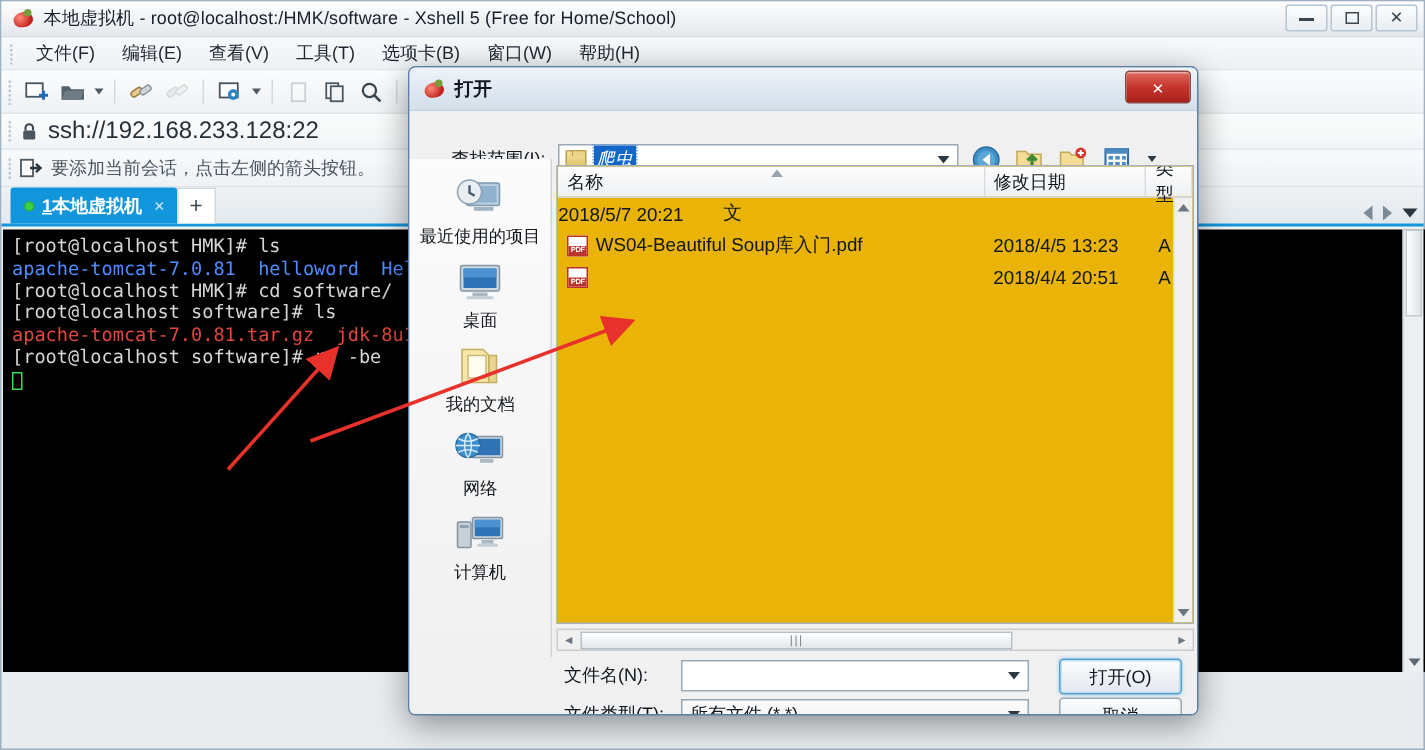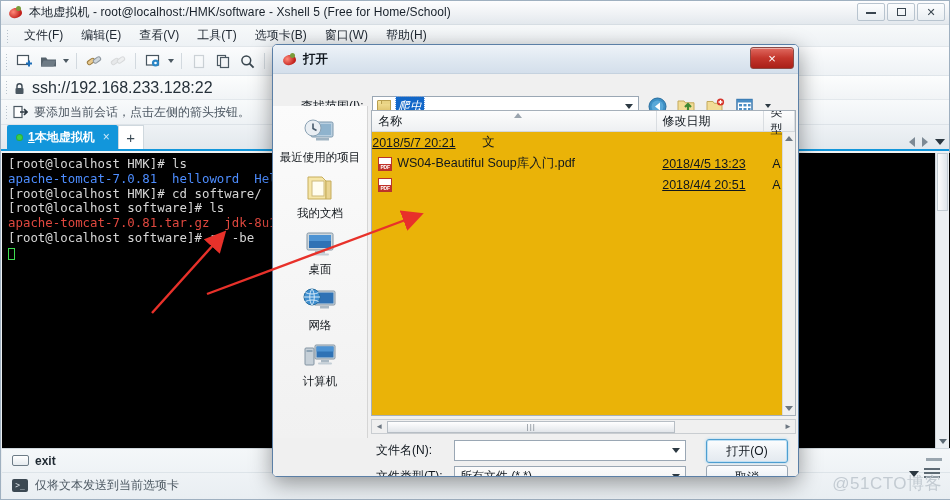--- a/index.html
+++ b/index.html
@@ -312,21 +312,21 @@
     padding-left:6px; border-right:1px solid #d9dde1; position:relative;
   }
   .lh-sort{
     position:absolute; left:50%; top:2px; width:0;height:0;
     border-left:4px solid transparent;border-right:4px solid transparent;border-bottom:5px solid #9aa4ae;
   }
   .lrows{ flex:1 1 auto; position:relative; }
   .lrow{ height:21px; display:flex; align-items:center; }
   .lr-name{ width:290px; display:flex; align-items:center; gap:5px; padding-left:6px;
             font-size:12.5px; color:#10171e; white-space:nowrap; }
-  .lr-date{ width:110px; font-size:12.5px; color:#10171e;text-decoration:underline; }
+  .lr-date{ width:110px; font-size:12.5px; color:#10171e; }
   .lr-type{ flex:1 1 auto; font-size:12.5px; color:#10171e; overflow:hidden; }
   .ico-folder{
     width:15px;height:13px;flex:0 0 auto;position:relative;
     background:linear-gradient(#fdf0b6,#e6ce79);
     border:1px solid #c9ac56; border-radius:1px 2px 2px 1px;
   }
   .ico-folder::after{
     content:"";position:absolute;left:3px;top:-2px;width:7px;height:3px;
     background:#f3e3a0;border:1px solid #c9ac56;border-bottom:none;border-radius:1px 1px 0 0;
   }
@@ -531,34 +531,20 @@
     <div class="tline c-r">apache-tomcat-7.0.81.tar.gz  jdk-8u131-l</div>
     <div class="tline c-w">[root@localhost software]# rz -be</div>
     <div class="tline"><span class="cursor"></span></div>
   </div>
   <div class="term-scroll">
     <div class="arr-up"></div>
     <div class="thumb"></div>
     <div class="arr-dn"></div>
   </div>
 
-  <div class="statusarea">
-    <div class="status-row1">
-      <span class="kb-icon"></span>
-      <span class="status-txt1">exit</span>
-    </div>
-    <div class="status-row2">
-      <span class="term-ico">&gt;_</span>
-      <span class="status-txt2">仅将文本发送到当前选项卡</span>
-    </div>
-    <div class="wm-dash"></div>
-    <div class="wm-caret"></div>
-    <div class="wm-hamb"></div>
-    <div class="watermark">@51CTO博客</div>
-  </div>
 </div>
 
 <div id="dialog">
   <div class="dlg-titlebar">
     <div class="dlg-ico"></div>
     <div class="dlg-title">打开</div>
     <div class="dlg-close">×</div>
   </div>
 
   <div class="dlg-body">
@@ -619,38 +605,38 @@
               <rect x="13" y="20" width="13" height="2.5" fill="#9fb3c2"></rect>
               <path d="M2 10a8 8 0 1116 0 8 8 0 01-16 0z" fill="#e9eef3" stroke="#8ba2b4"></path>
               <path d="M10 5.5v5l3.5 2" stroke="#46596b" stroke-width="1.6" fill="none"></path>
             </svg>
           </span>
           <span class="place-label">最近使用的项目</span>
         </div>
         <div class="place">
           <span class="place-ico">
             <svg width="34" height="28" viewBox="0 0 34 28">
-              <path d="M5 3h14l4 4v18H5z" fill="#f6e6a8" stroke="#c6ad5d"></path>
-              <rect x="9" y="7" width="12" height="15" fill="#fffdf0" stroke="#cdb97a"></rect>
-              <path d="M23 7v18h5V7z" fill="#e9d491" stroke="#c6ad5d"></path>
-            </svg>
-          </span>
-          <span class="place-label">我的文档</span>
-        </div>
-        <div class="place">
-          <span class="place-ico">
-            <svg width="34" height="28" viewBox="0 0 34 28">
               <rect x="4" y="3" width="26" height="17" rx="1.5" fill="#cfd8de" stroke="#8394a2"></rect>
               <rect x="6" y="5" width="22" height="13" fill="#2f72b5"></rect>
               <rect x="6" y="5" width="22" height="6" fill="#4d93d3"></rect>
               <rect x="12" y="21" width="10" height="2.5" fill="#aab8c3"></rect>
               <rect x="8" y="23.5" width="18" height="2" rx="1" fill="#c3ced6"></rect>
             </svg>
           </span>
           <span class="place-label">桌面</span>
+        </div>
+        <div class="place">
+          <span class="place-ico">
+            <svg width="34" height="28" viewBox="0 0 34 28">
+              <path d="M5 3h14l4 4v18H5z" fill="#f6e6a8" stroke="#c6ad5d"></path>
+              <rect x="9" y="7" width="12" height="15" fill="#fffdf0" stroke="#cdb97a"></rect>
+              <path d="M23 7v18h5V7z" fill="#e9d491" stroke="#c6ad5d"></path>
+            </svg>
+          </span>
+          <span class="place-label">我的文档</span>
         </div>
         <div class="place">
           <span class="place-ico">
             <svg width="34" height="28" viewBox="0 0 34 28">
               <rect x="11" y="5" width="21" height="14" rx="1.2" fill="#cfd8de" stroke="#8394a2"></rect>
               <rect x="12.5" y="6.5" width="18" height="11" fill="#2f72b5"></rect>
               <rect x="17" y="20" width="9" height="2.5" fill="#aab8c3"></rect>
               <circle cx="9" cy="11" r="8" fill="#3f8fd0" stroke="#2a6e9e"></circle>
               <path d="M1 11h16M9 3c3 4 3 12 0 16M9 3c-3 4-3 12 0 16" stroke="#d6eaf8" stroke-width="1" fill="none"></path>
               <path d="M2.5 6.5c4 2 9 2 13 0M2.5 15.5c4-2 9-2 13 0" stroke="#d6eaf8" stroke-width="1" fill="none"></path>

